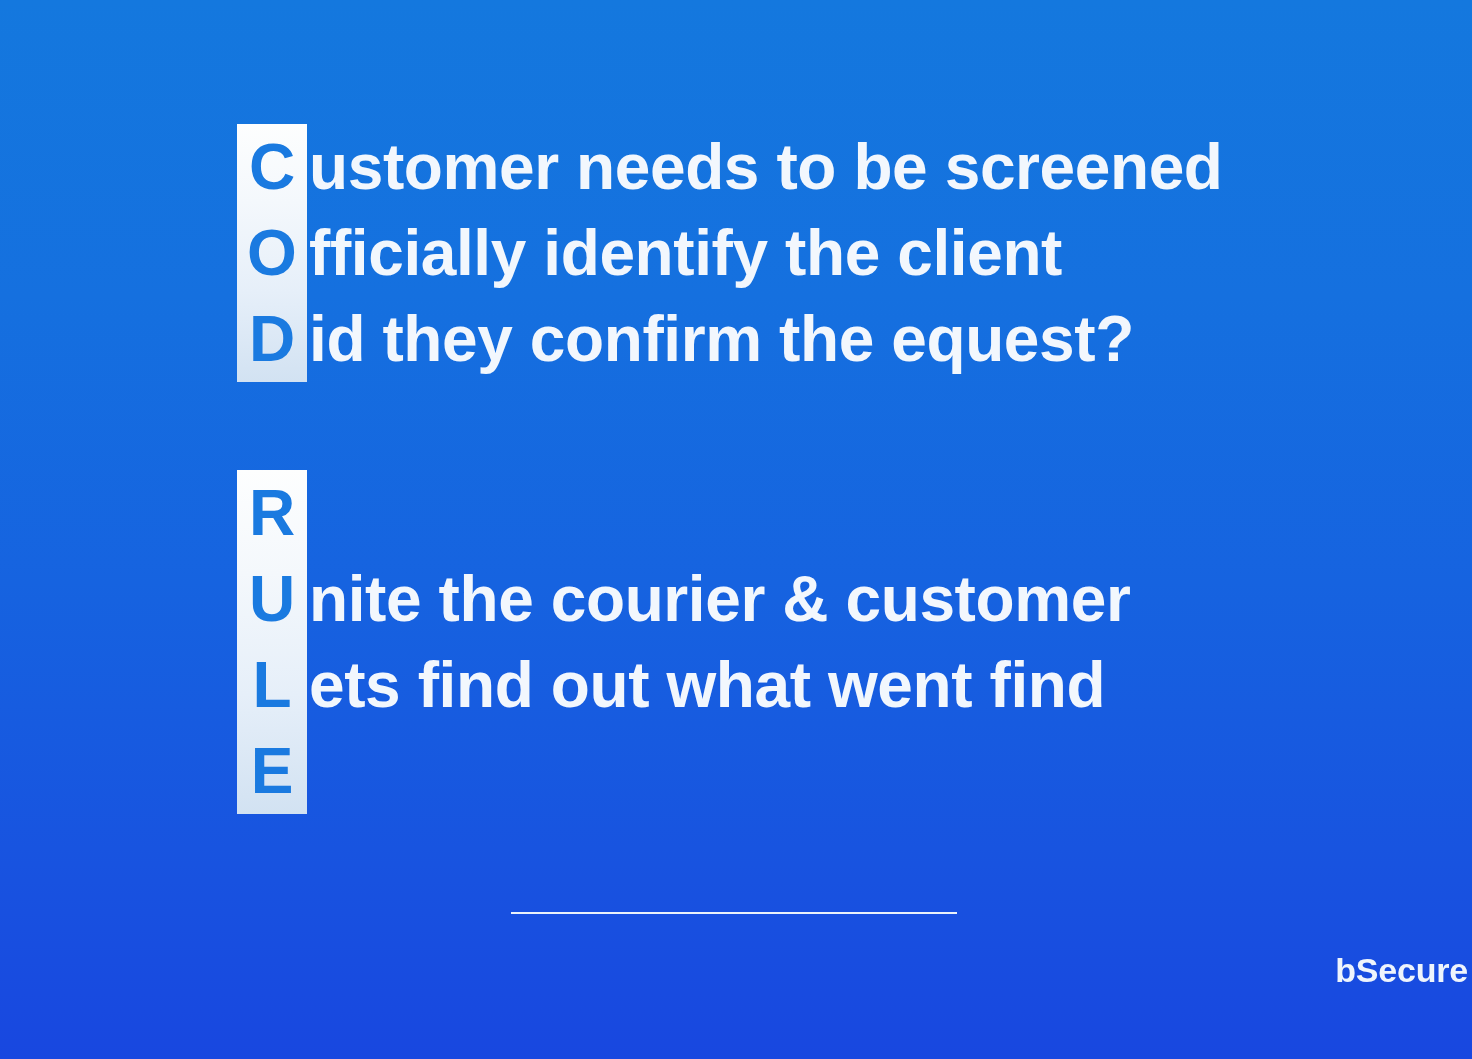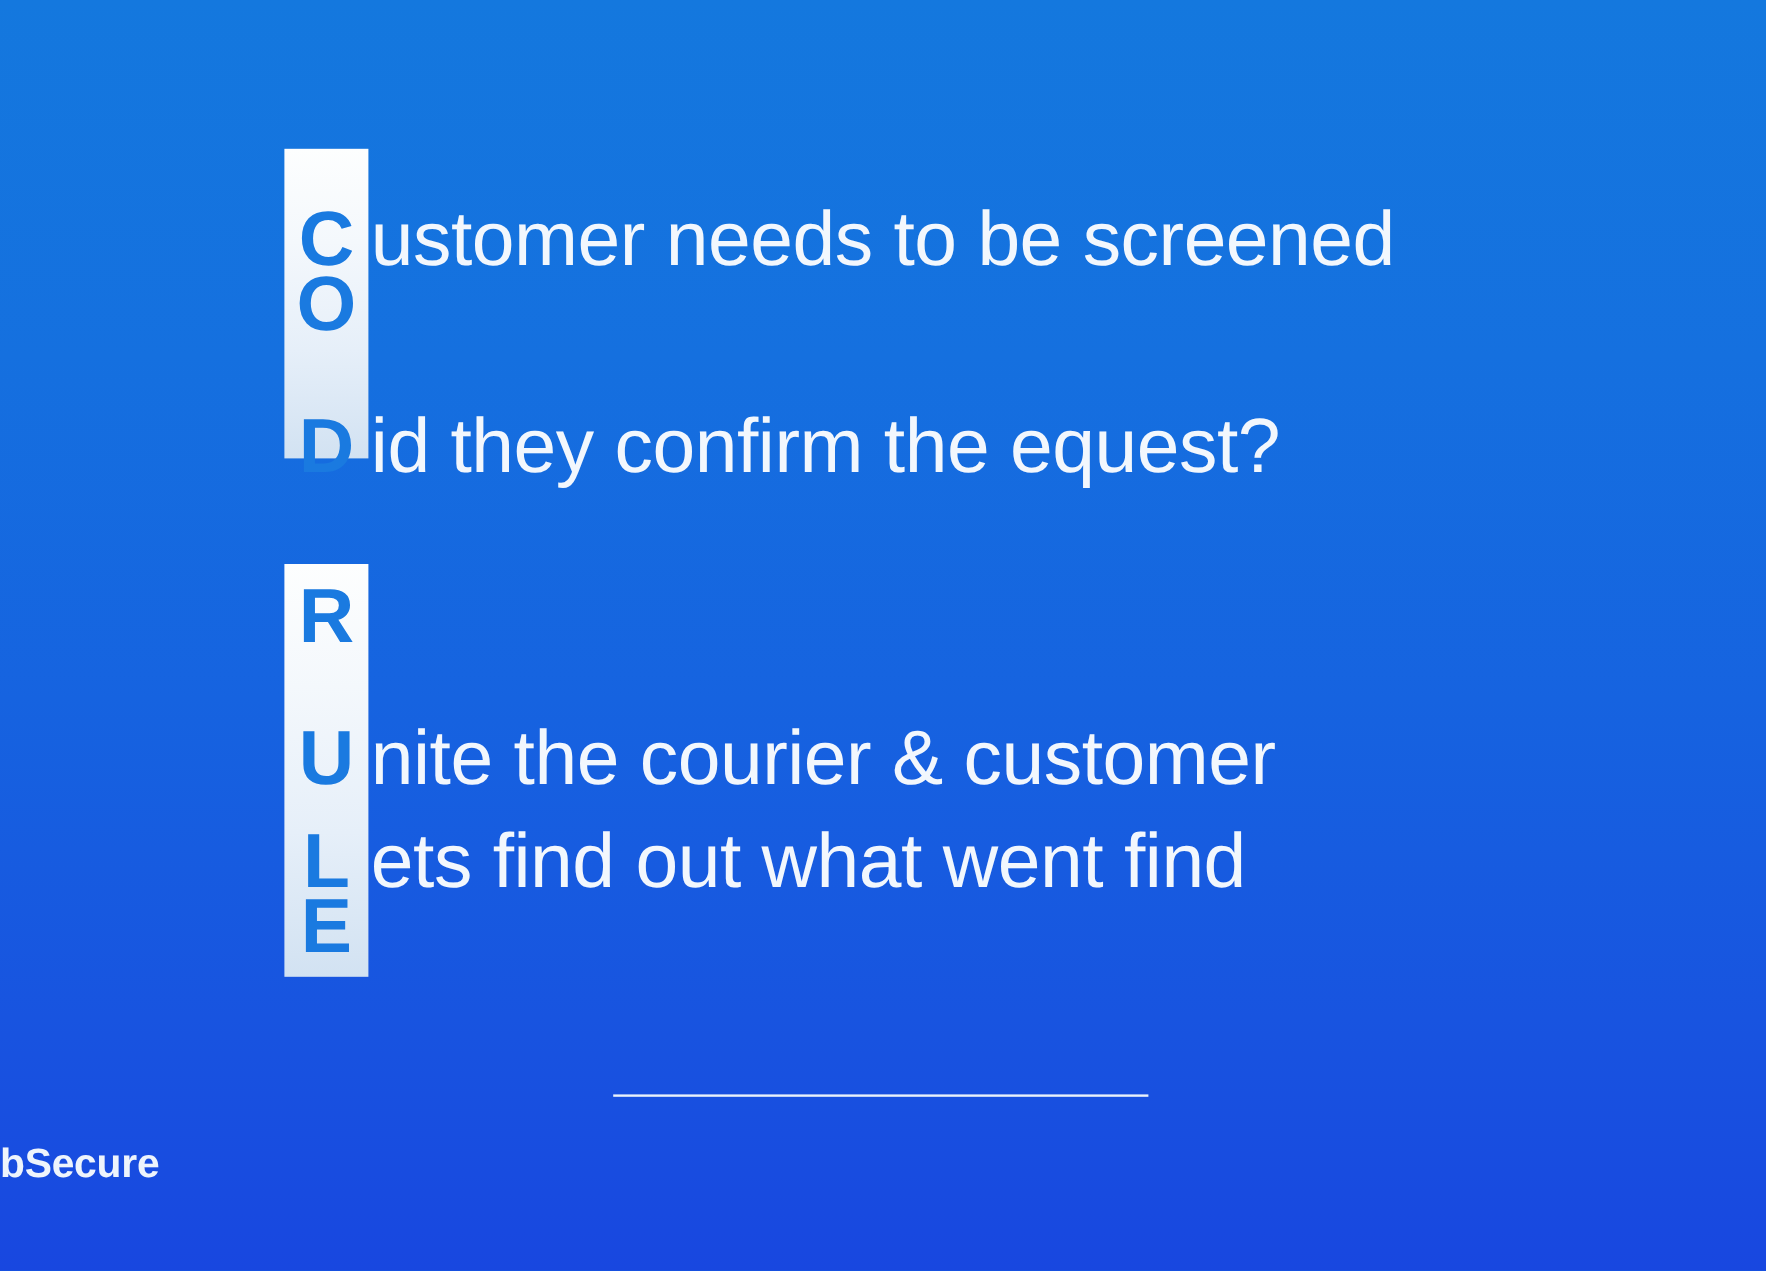--- a/index.html
+++ b/index.html
@@ -75,36 +75,35 @@
     font-size: 64px;
     font-weight: 700;
     line-height: 86px;
     color: #1a7ae0;
     letter-spacing: 0;
   }
 
   .acro-rest {
     display: inline-block;
     font-size: 64px;
-    font-weight: 400;
+    font-weight: 700;
     line-height: 86px;
     color: #f2f7fd;
     letter-spacing: -0.4px;
     margin-left: 2px;
-    margin-top: 32px;
   }
 
   
 
   #footer {
     position: absolute;
     left: 0;
     top: 912px;
     width: 1468px;
-    text-align: left;
+    text-align: right;
   }
 
   #footer-divider {
     width: 446px;
     height: 2px;
     margin: 0 auto;
     background: #eaf2fb;
   }
 
   #brand-name {
@@ -125,20 +124,21 @@
     <div class="initial-panel"></div>
     <div class="acro-rows">
 
       <div class="acro-row">
         <span class="acro-initial">C</span>
         <span class="acro-rest">ustomer needs to be screened</span>
       </div>
 
       <div class="acro-row">
         <span class="acro-initial">O</span>
+        <span class="acro-rest">fficially identify the client</span>
       </div>
 
       <div class="acro-row">
         <span class="acro-initial">D</span>
         <span class="acro-rest">id they confirm the equest?</span>
       </div>
 
     </div>
   </div>
 

